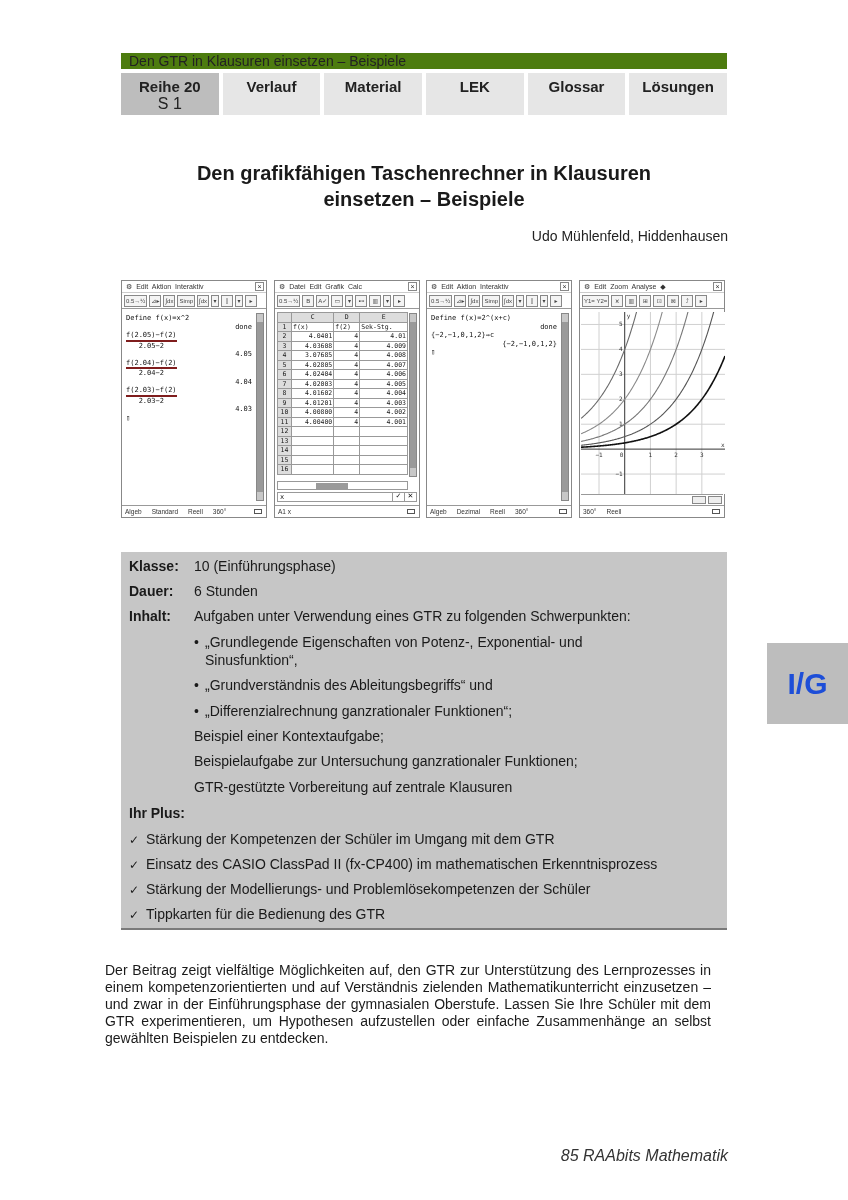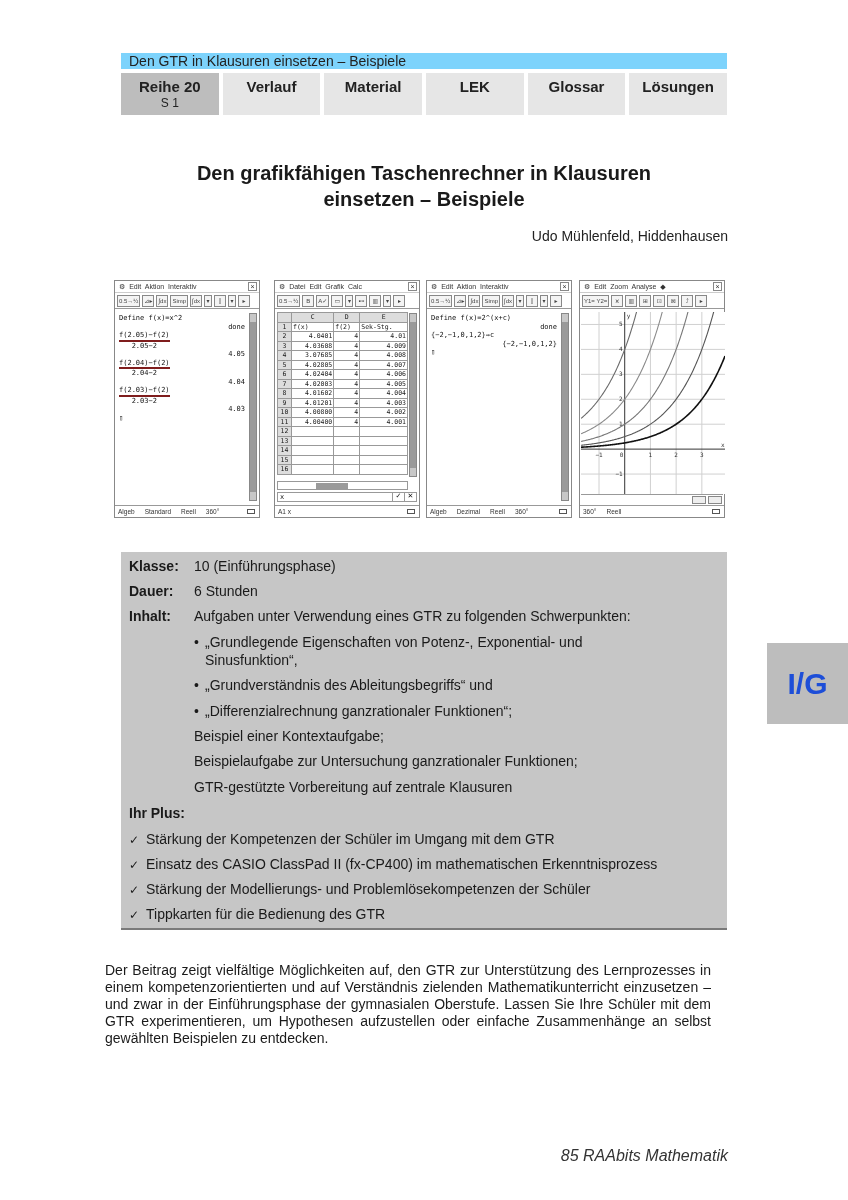--- a/index.html
+++ b/index.html
@@ -2,46 +2,46 @@
 <html><head>
 <meta charset="utf-8">
 <style>
   * { box-sizing: border-box; margin: 0; padding: 0; }
   html, body { width: 848px; height: 1200px; background: #ffffff; overflow: hidden; }
   body { position: relative; font-family: "Liberation Sans", sans-serif; color: #1a1a1a; }
 
   
   .running-head {
     position: absolute; left: 121px; top: 53px; width: 606px; height: 16px;
-    background: #7dd3fc; font-size: 14px; line-height: 16px; padding-left: 8px; color: #222;
+    background: #4d7c0f; font-size: 14px; line-height: 16px; padding-left: 8px; color: #222;
   }
   .nav { position: absolute; left: 121px; top: 73px; width: 606px; height: 42px; display: flex; gap: 4px; }
   .nav-tab {
     flex: 1; background: #e6e6e6; text-align: center; font-weight: bold; font-size: 15px;
     padding-top: 5px; line-height: 17px; color: #222;
   }
   .nav-tab.active { background: #bdbdbd; }
-  .nav-tab .sub { font-weight: normal; display: block; font-size: 12px; }
+  .nav-tab .sub { font-weight: normal; display: block; font-size: 16px; }
 
   
   .title {
     position: absolute; left: 120px; top: 160px; width: 608px; text-align: center;
     font-weight: bold; font-size: 20px; line-height: 26px; color: #1a1a1a;
   }
   .author {
     position: absolute; left: 120px; top: 228px; width: 608px; text-align: right;
     font-size: 14px; color: #222;
   }
 
   
   .screen {
     position: absolute; top: 280px; width: 146px; height: 238px;
     border: 1px solid #888; background: #fff; font-family: "DejaVu Sans Mono", monospace;
   }
-  .s1 { left: 114px; } .s2 { left: 274px; } .s3 { left: 426px; } .s4 { left: 579px; }
+  .s1 { left: 121px; } .s2 { left: 274px; } .s3 { left: 426px; } .s4 { left: 579px; }
   .menubar {
     height: 12px; font-family: "Liberation Sans", sans-serif; font-size: 7px; line-height: 12px;
     padding-left: 4px; color: #333; border-bottom: 1px solid #ccc; position: relative;
   }
   .menubar .close { position: absolute; right: 2px; top: 1px; width: 9px; height: 9px; border: 1px solid #888; font-size: 7px; line-height: 8px; text-align: center; }
   .toolbar { height: 16px; display: flex; gap: 2px; padding: 2px 2px; border-bottom: 1px solid #999; }
   .tb-btn { height: 12px; min-width: 12px; border: 1px solid #888; background: #f4f4f4; font-size: 6px; line-height: 10px; text-align: center; color: #444; font-family: "Liberation Sans", sans-serif; padding: 0 1px; }
   .tb-btn.drop { min-width: 8px; }
   .work { position: absolute; top: 30px; left: 0; right: 0; bottom: 12px; }
   .vscroll { position: absolute; right: 2px; top: 32px; bottom: 16px; width: 8px; background: #9a9a9a; border: 1px solid #888; }

